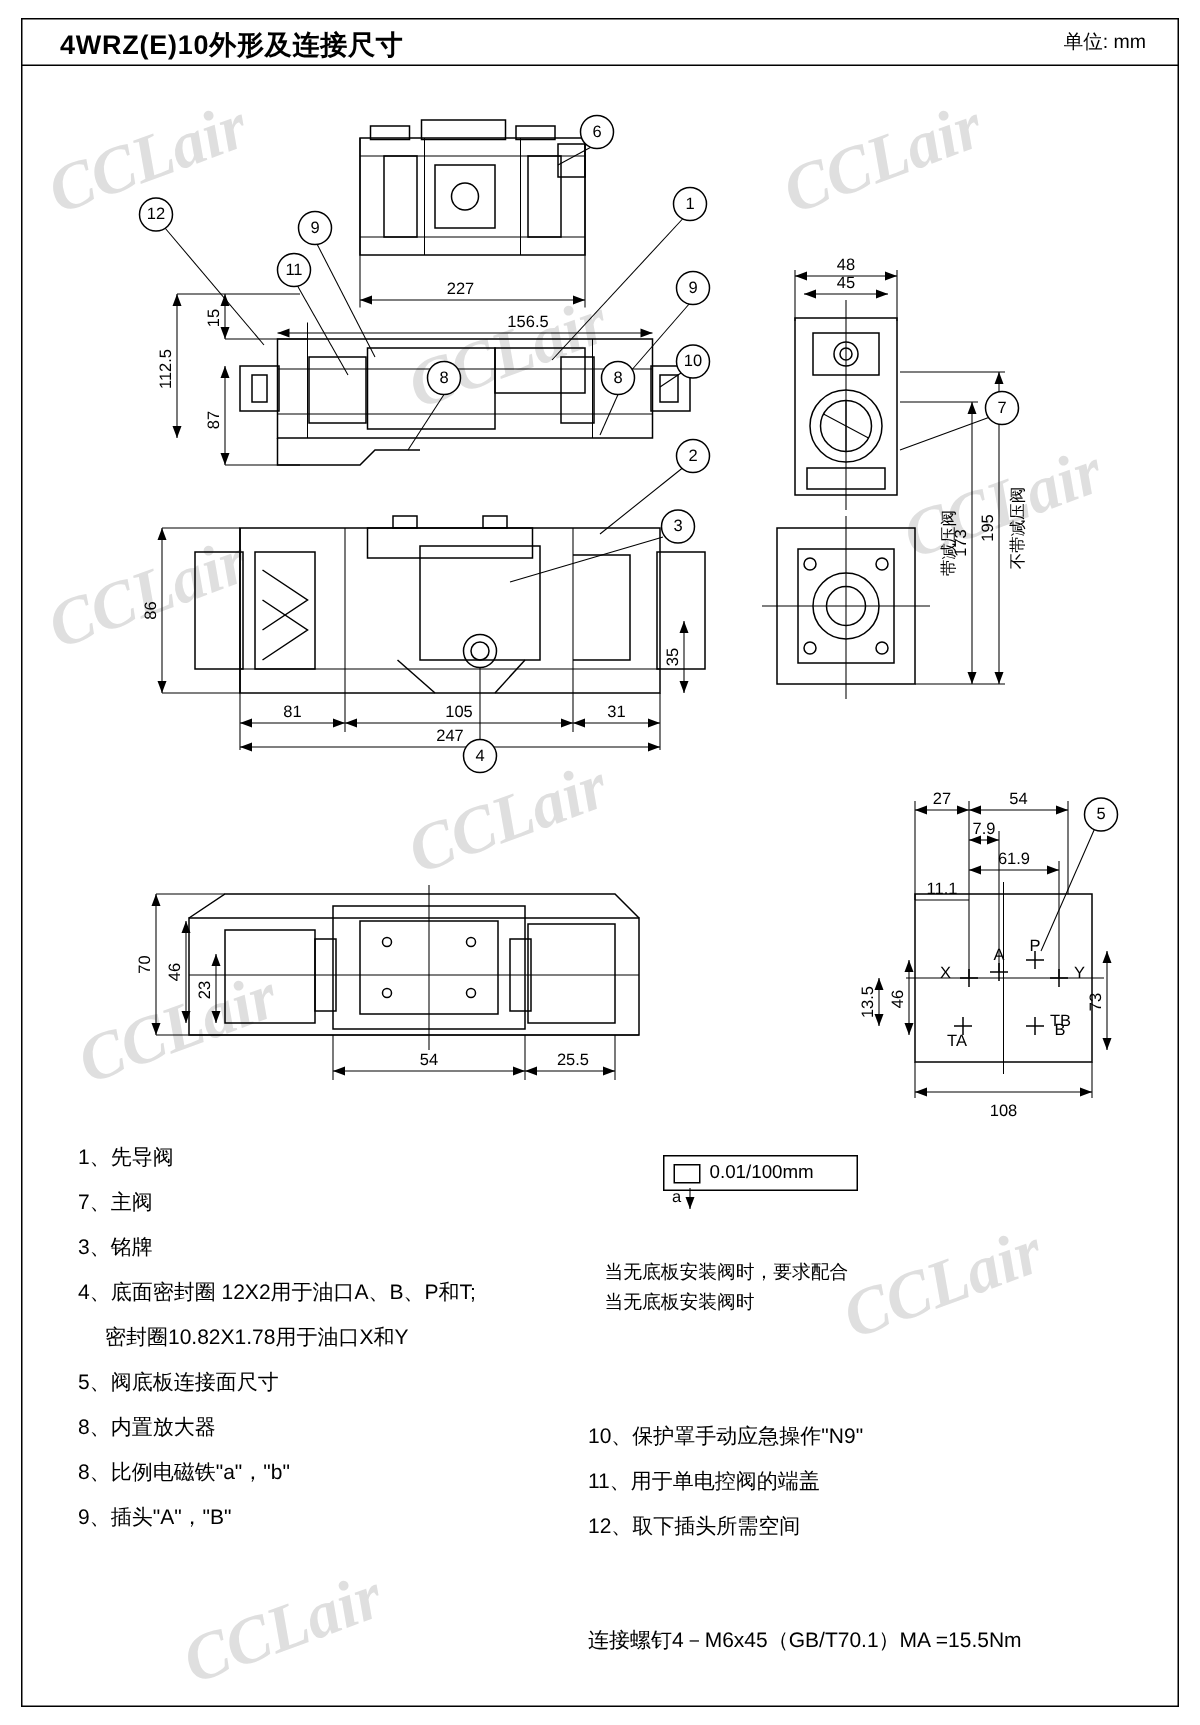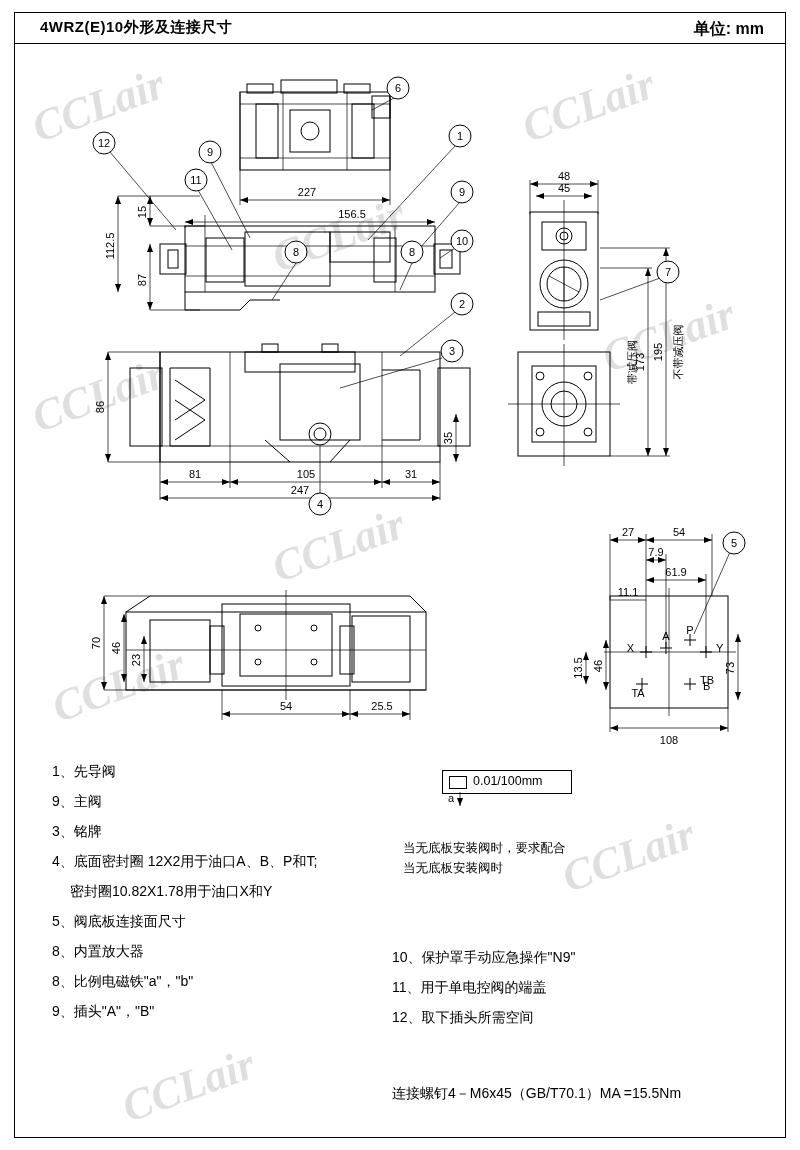--- a/index.html
+++ b/index.html
@@ -1,21 +1,21 @@
 <!DOCTYPE html>
 <html><head>
 <meta charset="utf-8">
 <style>
   html,body{margin:0;padding:0;background:#ffffff;}
   body{width:800px;height:1150px;position:relative;font-family:"Liberation Sans",sans-serif;color:#000;overflow:hidden;}
   .page{position:absolute;left:0;top:0;width:800px;height:1150px;}
   .frame{position:absolute;left:14px;top:12px;width:772px;height:1126px;border:1.5px solid #000;box-sizing:border-box;}
   .titlebar{position:absolute;left:14px;top:12px;width:772px;height:32px;border-bottom:1.5px solid #000;box-sizing:border-box;}
-  .title-left{position:absolute;left:40px;top:18px;font-size:15px;font-weight:bold;letter-spacing:.5px;}
-  .title-right{position:absolute;right:36px;top:19px;font-size:16px;font-weight:bold;}
+  .title-left{position:absolute;left:40px;top:18px;font-size:18px;font-weight:bold;letter-spacing:.5px;}
+  .title-right{position:absolute;right:36px;top:19px;font-size:13px;font-weight:normal;}
 
   
   .wm{position:absolute;font-family:"Liberation Serif",serif;font-style:italic;font-weight:bold;
       color:rgba(150,150,150,0.30);font-size:44px;transform:rotate(-20deg);white-space:nowrap;user-select:none;}
 
   svg.draw{position:absolute;left:0;top:0;width:800px;height:1150px;}
   .ln{stroke:#000;stroke-width:1;fill:none;}
   .thin{stroke:#000;stroke-width:0.7;fill:none;}
   .dim{font-size:11px;font-family:"Liberation Sans",sans-serif;}
   .bal{fill:#fff;stroke:#000;stroke-width:1;}
@@ -415,21 +415,21 @@
     <div class="val">0.01/100mm</div>
   </div>
   <div class="flat-a">a</div>
   <div class="note-sm">
     <div>当无底板安装阀时，要求配合</div>
     <div>当无底板安装阀时</div>
   </div>
 
   <div class="notes notes-left">
     <div>1、先导阀</div>
-    <div>9、主阀</div>
+    <div>7、主阀</div>
     <div>3、铭牌</div>
     <div>4、底面密封圈  12X2用于油口A、B、P和T;</div>
     <div style="padding-left:18px;">密封圈10.82X1.78用于油口X和Y</div>
     <div>5、阀底板连接面尺寸</div>
     <div>8、内置放大器</div>
     <div>8、比例电磁铁"a"，"b"</div>
     <div>9、插头"A"，"B"</div>
   </div>
 
   <div class="notes notes-right">

